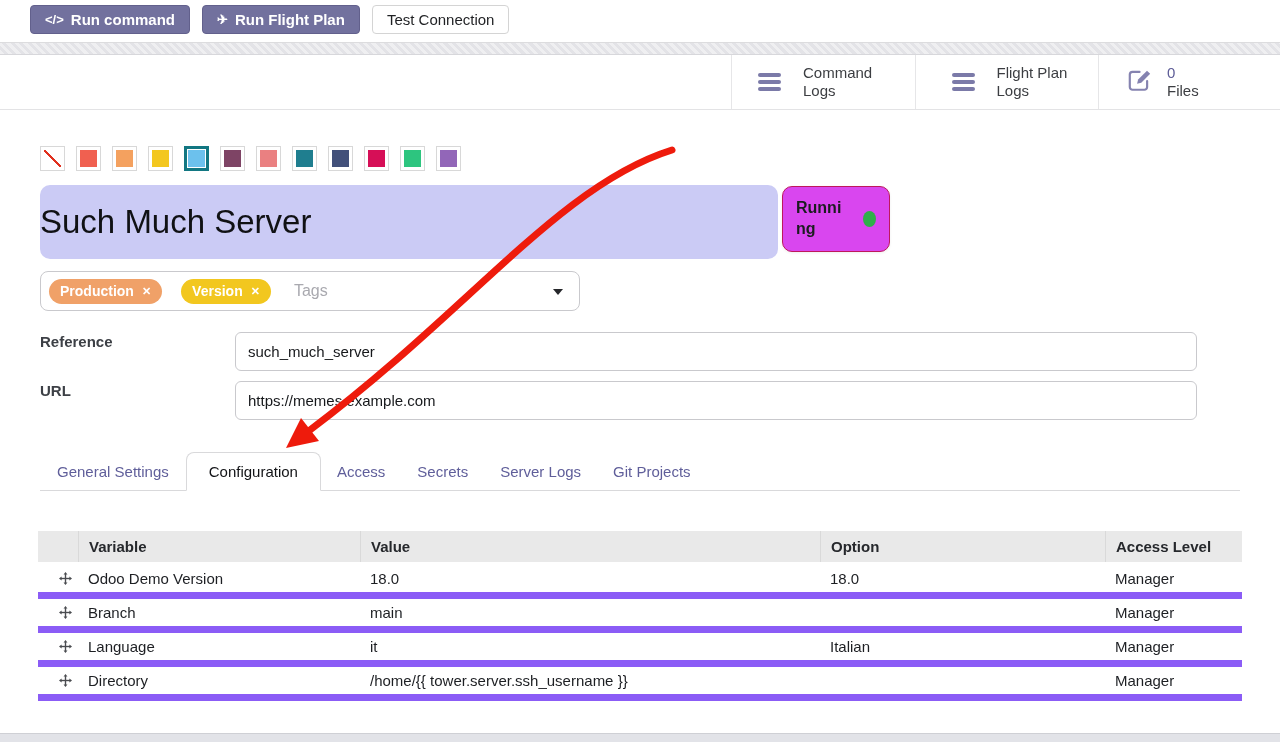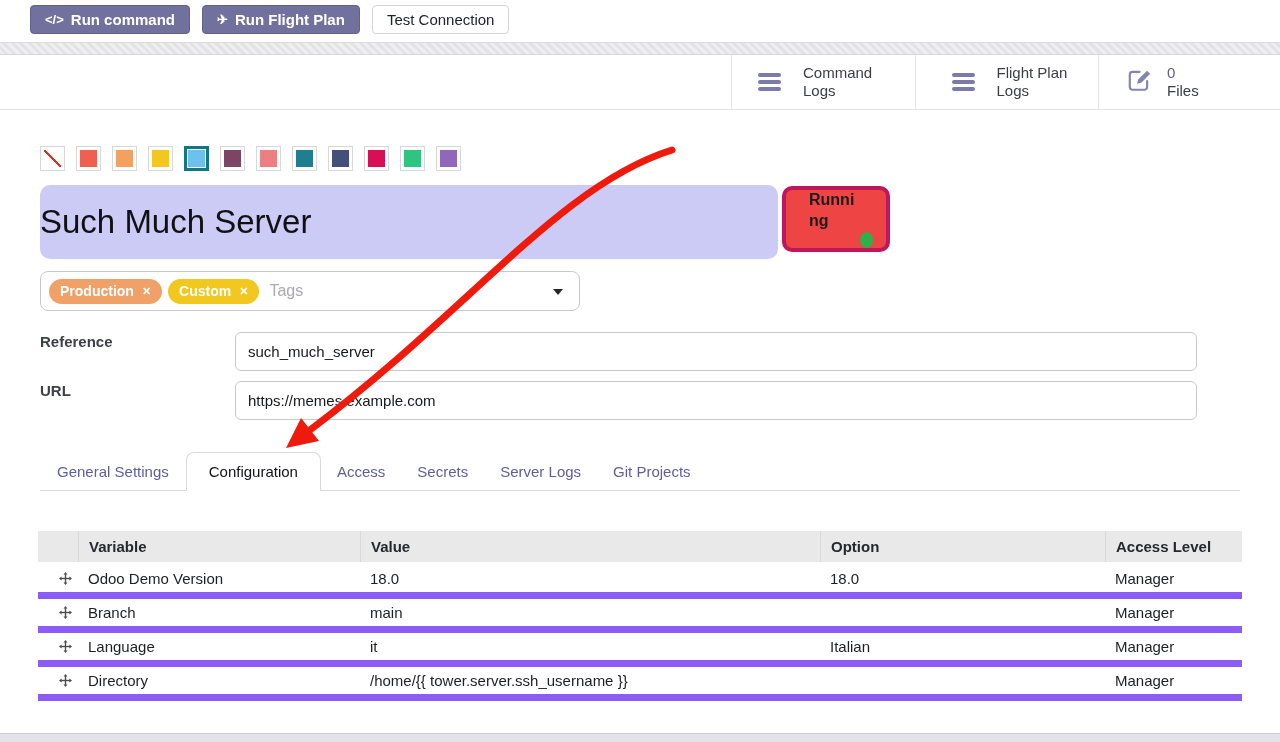--- a/index.html
+++ b/index.html
@@ -37,29 +37,29 @@
   .palette { position:absolute; left:40px; top:146px; display:flex; gap:11px; }
   .swatch { width:25px; height:25px; background:#fff; border:1px solid #d8d8d8; padding:3px; cursor:pointer; }
   .swatch .fill { width:100%; height:100%; }
   .swatch.selected { border:3px solid #127782; padding:1px; }
   .swatch.none .fill { background:linear-gradient(45deg, transparent 45%, #e0301e 45%, #e0301e 55%, transparent 55%); }
 
   
   .title-box { position:absolute; left:40px; top:185px; width:738px; height:74px; background:#cbcbf5;
                border-radius:10px; display:flex; align-items:center; 
                font-size:33px; color:#101114; }
-  .status-card { position:absolute; left:782px; top:186px; width:108px; height:66px; background:#ef4444;
-                 border:4px solid #be185d; border-radius:10px; box-shadow:0 1px 3px rgba(0,0,0,.07);
-                 display:flex; align-items:center; padding:0 13px; cursor:default;flex-direction:column; }
+  .status-card { position:absolute; left:782px; top:186px; width:108px; height:66px; background:#d946ef;
+                 border:1px solid #be185d; border-radius:10px; box-shadow:0 1px 3px rgba(0,0,0,.07);
+                 display:flex; align-items:center; padding:0 13px; cursor:default; }
   .status-text { font-size:16px; font-weight:bold; color:#1b1c1f; width:54px; line-height:1.3; word-break:break-all; }
   .status-dot { margin-left:auto; width:13px; height:16px; border-radius:50%; }
 
   
   .tags-box { position:absolute; left:40px; top:271px; width:540px; height:40px; border:1px solid #c9c9cd;
-              border-radius:8px; display:flex; align-items:center; padding-left:8px; gap:6px; background:#fff; }
+              border-radius:8px; display:flex; align-items:center; padding-left:8px; gap:19px; background:#fff; }
   .pill { height:25px; border-radius:13px; display:inline-flex; align-items:center; gap:8px; padding:0 11px;
           color:#fff; font-size:14px; font-weight:bold; cursor:default; }
   .pill .x { font-size:11px; font-weight:bold; cursor:pointer; }
   .tags-ph { color:#a9a9af; font-size:16px; margin-left:4px; }
   .caret { position:absolute; right:16px; top:17px; width:0; height:0;
            border-left:5px solid transparent; border-right:5px solid transparent; border-top:6px solid #26272b; cursor:pointer; }
 
   
   .fld-label { position:absolute; left:40px; font-size:15px; font-weight:bold; color:#3d4046; }
   .fld-input { position:absolute; left:235px; width:962px; height:39px; border:1px solid #c9c9cd; border-radius:6px;
@@ -189,21 +189,21 @@
     <span class="status-text">Running</span>
     <span class="status-dot" style="background-color: rgb(47, 174, 74);"></span>
   </div>
 
   <div class="tags-box">
     <span class="pill" style="background-color: rgb(240, 161, 104);">
       <span>Production</span>
       <span class="x">✕</span>
     </span>
     <span class="pill" style="background-color: rgb(242, 199, 31);">
-      <span>Custom</span>
+      <span>Version</span>
       <span class="x">✕</span>
     </span>
     <span class="tags-ph">Tags</span>
     <span class="caret"></span>
   </div>
 
   <div class="fld-label" style="top:333px;">Reference</div>
   <div class="fld-input" style="top:332px;">such_much_server</div>
   <div class="fld-label" style="top:382px;">URL</div>
   <div class="fld-input" style="top:381px;">https://memes.example.com</div>

